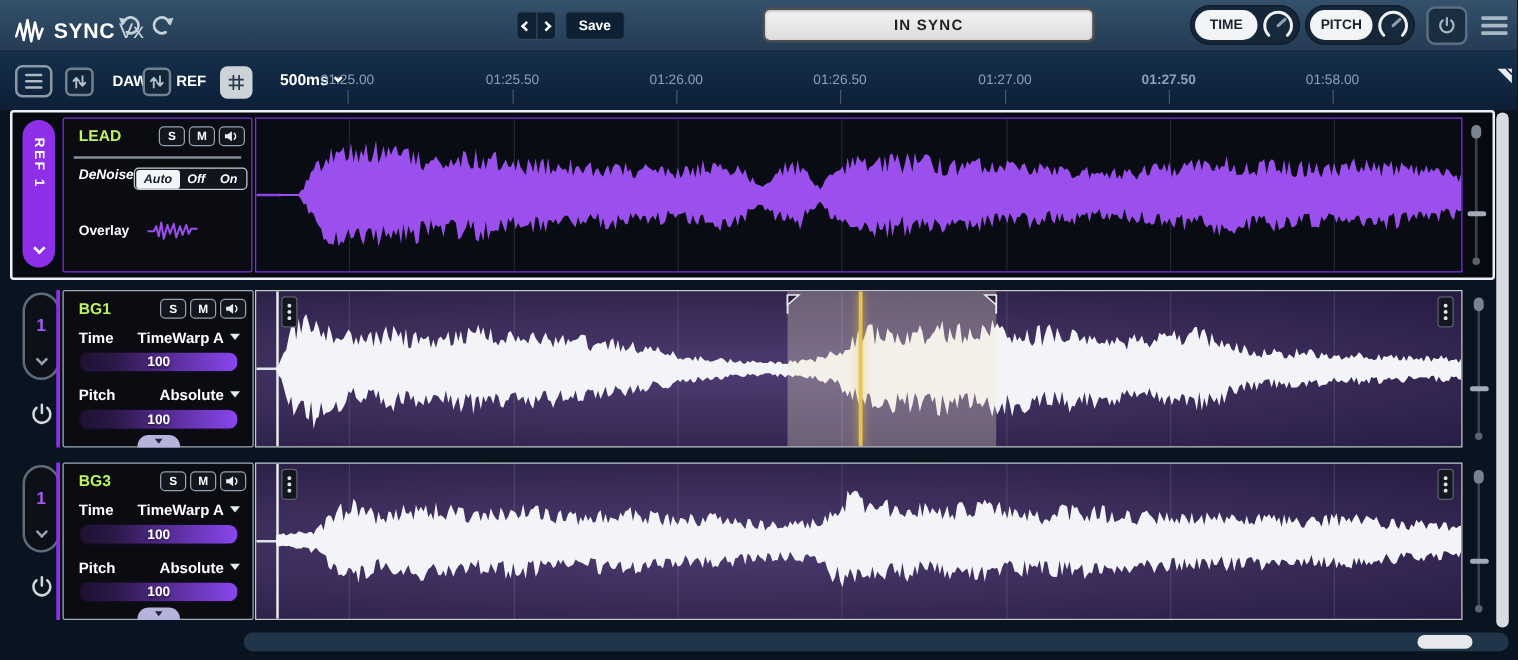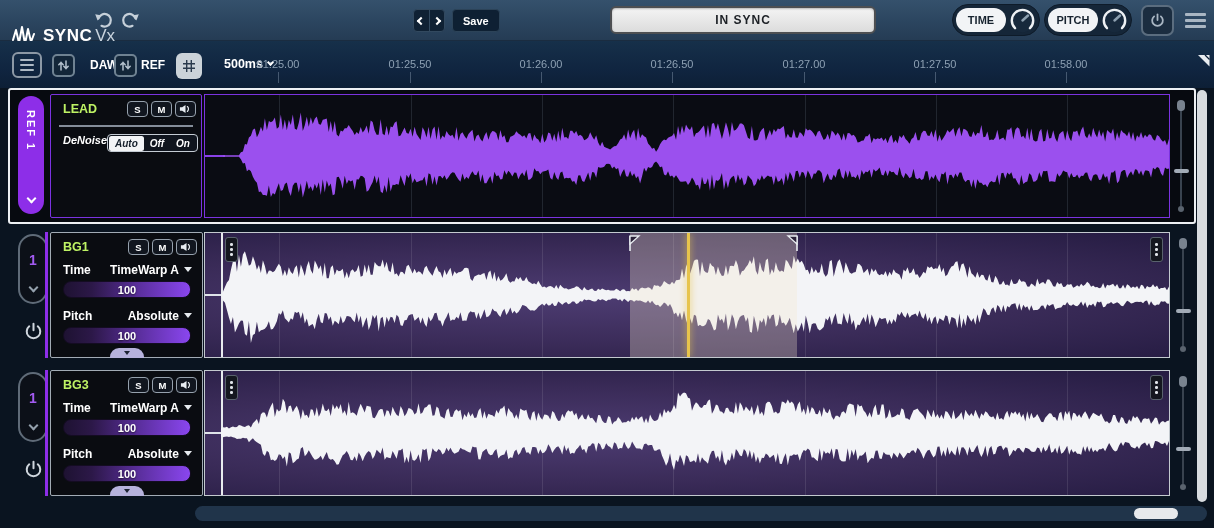--- a/index.html
+++ b/index.html
@@ -4,21 +4,21 @@
 <style>
   html,body{margin:0;padding:0;background:#0b1522;}
   *{box-sizing:border-box;}
   .app{position:relative;width:1214px;height:528px;background:#0a1420;
        font-family:"Liberation Sans",sans-serif;overflow:hidden;color:#fff;}
 
   
   .topbar{position:absolute;top:0;left:0;right:0;height:41px;
           background:linear-gradient(180deg,#35516c 0%,#2b455f 55%,#253c54 100%);
           border-bottom:1px solid #1a2c40;}
-  .brand{position:absolute;left:12px;top:26px;display:flex;align-items:flex-end;gap:7px;}
+  .brand{position:absolute;left:12px;top:15px;display:flex;align-items:flex-end;gap:7px;}
   .brand-bold{font-weight:bold;font-size:17px;letter-spacing:.5px;color:#fff;}
   .brand-light{font-weight:300;font-size:17px;color:#c9d4de;margin-left:-4px;}
   .icon-btn{position:absolute;top:9px;width:22px;height:22px;display:flex;align-items:center;justify-content:center;cursor:pointer;}
   .preset-input{position:absolute;left:142px;top:8px;width:262px;height:24px;
           background:#0c1c2e;border:1px solid #3f5d79;border-radius:4px;color:#fff;
           font-size:12px;padding:0 9px;font-family:inherit;outline:none;}
   .navpair{position:absolute;left:413px;top:9px;width:32px;height:23px;background:#0f2134;
           border:1px solid #32495f;border-radius:4px;display:flex;}
   .navpair .cell{flex:1;display:flex;align-items:center;justify-content:center;}
   .navpair .cell+.cell{border-left:1px solid #32495f;}
@@ -255,21 +255,21 @@
         <span class="ruler-label" style="left: 278px;">01:25.00</span>
         <i class="ruler-tick" style="left: 278px;"></i>
         <span class="ruler-label" style="left: 410px;">01:25.50</span>
         <i class="ruler-tick" style="left: 410px;"></i>
         <span class="ruler-label" style="left: 541px;">01:26.00</span>
         <i class="ruler-tick" style="left: 541px;"></i>
         <span class="ruler-label" style="left: 672px;">01:26.50</span>
         <i class="ruler-tick" style="left: 672px;"></i>
         <span class="ruler-label" style="left: 804px;">01:27.00</span>
         <i class="ruler-tick" style="left: 804px;"></i>
-        <span class="ruler-label" style="left: 935px;">01:27.50</span>
+        <span class="ruler-label" style="left: 935px; font-weight: bold;">01:27.50</span>
         <i class="ruler-tick" style="left: 935px;"></i>
         <span class="ruler-label" style="left: 1066px;">01:58.00</span>
         <i class="ruler-tick" style="left: 1066px;"></i>
       </div>
     <div class="corner-flag">
       <svg width="15" height="15" viewBox="0 0 15 15">
         <polygon points="13.5,1 13.5,12.5 2,1" fill="#e9edf1"></polygon>
         <line x1="9" y1="1" x2="13.5" y2="5.5" stroke="#0d1f36" stroke-width="1.3"></line>
       </svg>
     </div>
@@ -293,20 +293,26 @@
         </button>
       </div>
       <div class="hdr-divider"></div>
       <div class="dn-row">
         <span class="dn-label">DeNoise</span>
         <div class="seg">
           <span class="selected">Auto</span>
           <span>Off</span>
           <span>On</span>
         </div>
+      </div>
+      <div class="ov-row">
+        <span class="ov-label">Overlay</span>
+        <svg class="ov-icon" width="42" height="20" viewBox="0 0 42 20">
+          <path d="M1 10 H6 L8 6 L10 14 L12 3 L14 16 L17 5 L19 12 L22 4 L24 15 L27 6 L29 13 L32 5 L34 12 L36 8 H41" fill="none" stroke="#9b50ee" stroke-width="1.6" stroke-linejoin="round"></path>
+        </svg>
       </div>
     </div>
     <div class="wave-panel wp-ref">
       <div class="zero-line"></div>
       <svg id="wave-0" class="wave-svg" viewBox="0 0 966 120" preserveAspectRatio="none">
           <polygon points="18,59.3 20,59.3 22,59.3 24,59.3 26,59.3 28,59.3 30,59.3 32,59.3 34,59.3 36,56.2 38,55.6 40,48.1 42,48.6 44,41.7 46,40.2 48,34.3 50,32.9 52,41.6 54,37.6 56,31.3 58,35.9 60,22.8 62,34.5 64,25.5 66,26.7 68,25.6 70,22.2 72,33.3 74,31.5 76,19.1 78,34.3 80,24.0 82,34.7 84,24.7 86,29.6 88,19.1 90,33.2 92,34.3 94,27.3 96,17.1 98,35.3 100,29.8 102,21.5 104,31.2 106,22.0 108,28.5 110,23.4 112,21.1 114,28.6 116,29.2 118,24.4 120,23.9 122,23.2 124,36.4 126,25.6 128,36.8 130,25.6 132,38.9 134,40.7 136,34.8 138,35.8 140,32.8 142,32.6 144,29.5 146,32.8 148,35.4 150,39.3 152,36.4 154,38.4 156,31.4 158,37.0 160,34.5 162,29.9 164,38.2 166,25.1 168,26.6 170,34.8 172,39.2 174,39.0 176,23.9 178,38.1 180,39.6 182,30.3 184,39.9 186,30.9 188,31.8 190,27.3 192,25.8 194,40.5 196,39.8 198,35.9 200,32.0 202,37.4 204,38.1 206,33.3 208,41.1 210,31.2 212,38.4 214,41.2 216,44.3 218,31.7 220,35.4 222,41.9 224,31.2 226,43.2 228,34.0 230,31.1 232,44.0 234,30.7 236,43.9 238,39.8 240,42.0 242,35.5 244,38.6 246,40.3 248,39.1 250,43.4 252,31.5 254,45.1 256,38.4 258,36.7 260,40.4 262,43.0 264,38.4 266,36.1 268,34.1 270,45.7 272,40.3 274,38.9 276,43.4 278,45.7 280,40.2 282,36.3 284,44.1 286,38.0 288,35.5 290,36.0 292,37.7 294,44.7 296,34.5 298,41.7 300,39.5 302,46.4 304,46.4 306,41.1 308,40.4 310,39.2 312,35.7 314,37.9 316,39.2 318,41.0 320,39.7 322,42.8 324,37.9 326,37.4 328,45.5 330,38.8 332,42.6 334,43.7 336,47.4 338,38.2 340,46.6 342,43.8 344,37.0 346,37.9 348,44.9 350,38.2 352,46.2 354,35.2 356,45.3 358,32.1 360,41.9 362,41.4 364,43.4 366,35.1 368,35.1 370,38.1 372,35.4 374,40.4 376,39.1 378,40.5 380,44.4 382,43.5 384,41.8 386,36.6 388,40.7 390,44.1 392,39.5 394,46.7 396,50.3 398,46.1 400,50.9 402,52.0 404,52.5 406,53.6 408,51.8 410,50.5 412,50.1 414,47.4 416,43.7 418,42.8 420,38.5 422,44.8 424,33.9 426,42.6 428,37.1 430,34.1 432,44.9 434,32.5 436,42.6 438,38.6 440,40.5 442,41.9 444,47.7 446,49.8 448,52.9 450,52.0 452,55.7 454,52.9 456,48.4 458,45.6 460,43.7 462,44.5 464,42.1 466,41.1 468,40.3 470,37.4 472,44.0 474,30.5 476,39.7 478,30.2 480,37.3 482,28.9 484,32.7 486,34.4 488,30.8 490,41.6 492,37.7 494,37.0 496,34.8 498,32.3 500,29.9 502,42.2 504,29.4 506,41.8 508,28.2 510,27.5 512,34.5 514,27.8 516,35.6 518,43.2 520,35.4 522,26.8 524,33.1 526,41.9 528,26.5 530,35.1 532,34.1 534,31.6 536,28.1 538,28.1 540,29.8 542,35.9 544,42.0 546,43.3 548,30.5 550,44.5 552,44.8 554,43.8 556,36.8 558,34.0 560,32.2 562,44.7 564,39.3 566,34.4 568,39.8 570,33.5 572,36.4 574,33.0 576,33.6 578,31.9 580,30.6 582,43.0 584,38.0 586,41.6 588,41.9 590,33.8 592,41.9 594,42.1 596,36.5 598,38.0 600,41.1 602,32.7 604,34.9 606,33.9 608,35.4 610,37.9 612,41.0 614,36.2 616,35.1 618,40.2 620,44.3 622,42.9 624,38.1 626,43.9 628,34.8 630,36.9 632,40.0 634,36.8 636,39.9 638,44.7 640,37.5 642,44.7 644,37.3 646,37.7 648,40.2 650,39.2 652,41.6 654,46.8 656,46.3 658,44.9 660,44.7 662,40.6 664,40.6 666,37.8 668,47.4 670,42.3 672,43.7 674,42.5 676,43.2 678,41.8 680,45.2 682,42.2 684,47.4 686,41.9 688,39.0 690,47.2 692,44.0 694,47.7 696,39.8 698,42.2 700,39.1 702,43.2 704,45.3 706,48.0 708,43.2 710,41.8 712,36.3 714,44.4 716,44.5 718,37.6 720,35.2 722,35.5 724,39.9 726,40.3 728,35.4 730,42.0 732,33.8 734,46.1 736,39.0 738,44.9 740,42.0 742,38.8 744,34.5 746,36.9 748,34.8 750,32.4 752,41.1 754,34.7 756,31.4 758,40.6 760,33.1 762,34.0 764,35.6 766,40.6 768,41.2 770,35.7 772,40.3 774,37.1 776,37.8 778,29.4 780,41.6 782,41.1 784,35.8 786,44.4 788,43.8 790,44.3 792,41.8 794,34.2 796,43.9 798,42.9 800,41.8 802,45.0 804,33.9 806,34.1 808,31.7 810,43.7 812,34.1 814,31.8 816,33.1 818,41.6 820,40.2 822,43.2 824,32.1 826,44.5 828,32.9 830,44.2 832,45.8 834,45.3 836,36.2 838,33.1 840,45.7 842,45.1 844,33.5 846,42.7 848,42.2 850,34.6 852,42.6 854,46.3 856,38.5 858,36.7 860,35.4 862,44.7 864,34.6 866,41.8 868,45.5 870,36.0 872,36.1 874,34.8 876,41.0 878,34.5 880,31.0 882,40.0 884,42.5 886,37.5 888,41.7 890,32.1 892,38.2 894,41.9 896,33.9 898,41.0 900,35.9 902,45.7 904,34.4 906,36.3 908,38.0 910,33.0 912,45.2 914,36.6 916,43.1 918,34.5 920,37.0 922,38.0 924,40.6 926,35.6 928,43.8 930,36.5 932,45.7 934,39.7 936,42.1 938,36.5 940,42.7 942,39.2 944,41.5 946,38.7 948,39.4 950,43.6 952,45.0 954,39.3 956,40.6 958,43.7 960,45.9 962,44.3 964,49.7 966,43.0 966,72.3 964,72.8 962,71.3 960,79.7 958,77.2 956,71.7 954,70.7 952,73.4 950,71.6 948,81.1 946,74.9 944,74.2 942,74.3 940,79.7 938,74.2 936,78.1 934,73.5 932,73.1 930,79.1 928,74.9 926,77.6 924,81.7 922,73.7 920,73.9 918,75.7 916,84.7 914,86.8 912,74.1 910,76.2 908,76.2 906,87.6 904,79.6 902,81.4 900,77.0 898,83.2 896,83.7 894,78.5 892,77.9 890,79.1 888,85.0 886,82.4 884,76.3 882,76.4 880,79.6 878,79.5 876,82.2 874,78.1 872,80.7 870,80.6 868,76.6 866,82.1 864,76.1 862,75.5 860,74.3 858,78.1 856,80.4 854,76.9 852,85.5 850,85.1 848,84.9 846,85.3 844,74.5 842,75.1 840,74.8 838,81.4 836,76.1 834,83.2 832,85.1 830,85.3 828,79.0 826,77.0 824,85.2 822,85.9 820,87.5 818,78.8 816,89.0 814,85.8 812,82.0 810,82.2 808,75.9 806,78.4 804,76.2 802,82.4 800,76.4 798,76.9 796,88.8 794,78.3 792,85.5 790,85.9 788,84.5 786,86.4 784,90.8 782,87.9 780,88.7 778,86.2 776,86.4 774,82.9 772,92.4 770,82.9 768,90.8 766,83.7 764,83.5 762,85.6 760,82.6 758,76.3 756,76.2 754,80.9 752,77.2 750,82.2 748,78.4 746,78.8 744,88.1 742,75.2 740,78.1 738,77.2 736,85.9 734,82.9 732,78.3 730,82.6 728,79.8 726,84.3 724,75.0 722,75.1 720,82.3 718,83.7 716,81.3 714,82.9 712,81.6 710,72.6 708,80.4 706,82.0 704,79.0 702,76.7 700,81.8 698,78.4 696,70.9 694,79.2 692,78.2 690,75.4 688,76.0 686,74.3 684,80.0 682,73.9 680,79.1 678,78.4 676,71.3 674,73.8 672,75.2 670,72.7 668,81.5 666,73.6 664,76.0 662,75.2 660,78.3 658,73.7 656,83.9 654,77.9 652,81.9 650,80.1 648,80.8 646,74.2 644,81.3 642,74.1 640,82.7 638,80.2 636,72.4 634,73.8 632,81.5 630,78.3 628,83.6 626,82.9 624,77.3 622,81.1 620,86.9 618,76.8 616,74.2 614,74.1 612,77.4 610,77.3 608,83.1 606,77.9 604,74.3 602,82.2 600,76.4 598,75.6 596,81.2 594,74.5 592,74.9 590,85.3 588,79.4 586,75.7 584,84.6 582,76.6 580,89.1 578,81.6 576,84.6 574,85.4 572,79.2 570,88.6 568,80.4 566,80.5 564,79.2 562,80.9 560,83.0 558,79.0 556,84.3 554,81.8 552,87.6 550,89.7 548,83.5 546,81.5 544,78.9 542,86.7 540,89.0 538,80.9 536,84.2 534,78.0 532,87.0 530,79.5 528,80.6 526,83.0 524,91.5 522,83.6 520,93.1 518,76.6 516,82.7 514,84.5 512,83.6 510,92.6 508,78.1 506,94.3 504,81.8 502,87.2 500,87.5 498,80.4 496,93.4 494,88.3 492,89.0 490,84.0 488,81.2 486,85.9 484,88.5 482,84.8 480,85.1 478,85.4 476,85.2 474,81.9 472,78.9 470,81.7 468,79.1 466,80.2 464,75.1 462,79.2 460,78.2 458,70.3 456,71.1 454,67.6 452,65.4 450,67.0 448,70.8 446,71.7 444,70.9 442,75.4 440,71.5 438,79.9 436,87.1 434,79.6 432,81.9 430,76.9 428,79.9 426,74.6 424,80.5 422,79.9 420,72.8 418,76.0 416,80.7 414,71.7 412,73.0 410,70.4 408,72.4 406,68.0 404,67.6 402,67.8 400,70.5 398,71.4 396,71.5 394,70.9 392,81.3 390,76.3 388,75.8 386,84.4 384,76.3 382,81.0 380,85.5 378,84.6 376,78.9 374,79.2 372,88.5 370,84.7 368,85.4 366,81.4 364,81.8 362,81.4 360,82.3 358,75.3 356,76.4 354,83.6 352,81.2 350,75.7 348,83.4 346,81.7 344,73.3 342,74.4 340,75.0 338,75.4 336,78.0 334,74.8 332,74.9 330,72.0 328,80.7 326,82.8 324,83.6 322,73.4 320,79.8 318,76.3 316,78.7 314,82.8 312,76.5 310,76.3 308,80.2 306,76.6 304,74.4 302,78.5 300,74.1 298,82.5 296,83.2 294,79.0 292,79.9 290,75.5 288,87.3 286,79.7 284,82.8 282,86.9 280,86.7 278,78.0 276,85.7 274,74.2 272,79.0 270,78.4 268,75.0 266,78.3 264,82.5 262,80.5 260,83.4 258,77.1 256,85.4 254,83.1 252,80.1 250,76.5 248,76.1 246,77.8 244,81.0 242,83.4 240,78.9 238,82.1 236,79.6 234,79.8 232,89.1 230,80.0 228,88.4 226,78.2 224,77.0 222,90.0 220,80.2 218,83.9 216,84.2 214,85.0 212,85.7 210,82.1 208,86.8 206,76.9 204,81.6 202,78.5 200,89.6 198,84.6 196,79.0 194,88.4 192,87.5 190,88.6 188,88.2 186,95.0 184,80.4 182,96.2 180,88.6 178,96.7 176,94.8 174,80.2 172,87.0 170,79.1 168,85.9 166,89.5 164,93.7 162,95.1 160,81.8 158,79.8 156,79.4 154,83.0 152,82.9 150,93.2 148,83.8 146,85.2 144,83.5 142,87.5 140,79.4 138,92.1 136,84.6 134,80.4 132,80.8 130,97.6 128,98.5 126,87.1 124,90.3 122,84.2 120,95.8 118,82.8 116,98.4 114,85.9 112,91.9 110,87.4 108,94.7 106,89.7 104,92.8 102,84.4 100,93.4 98,100.8 96,86.7 94,96.0 92,86.4 90,86.3 88,89.3 86,99.3 84,94.6 82,86.0 80,87.6 78,93.4 76,94.5 74,86.8 72,92.0 70,97.8 68,96.3 66,100.3 64,89.0 62,99.2 60,98.3 58,98.3 56,94.9 54,95.3 52,86.2 50,84.1 48,80.5 46,74.9 44,73.2 42,75.0 40,66.9 38,67.4 36,63.3 34,60.7 32,60.7 30,60.7 28,60.7 26,60.7 24,60.7 22,60.7 20,60.7 18,60.7" fill="#9b50ee"></polygon>
         </svg>
     <i class="gridline" style="left: 74px;"></i>
         <i class="gridline" style="left: 206px;"></i>
         <i class="gridline" style="left: 337px;"></i>

